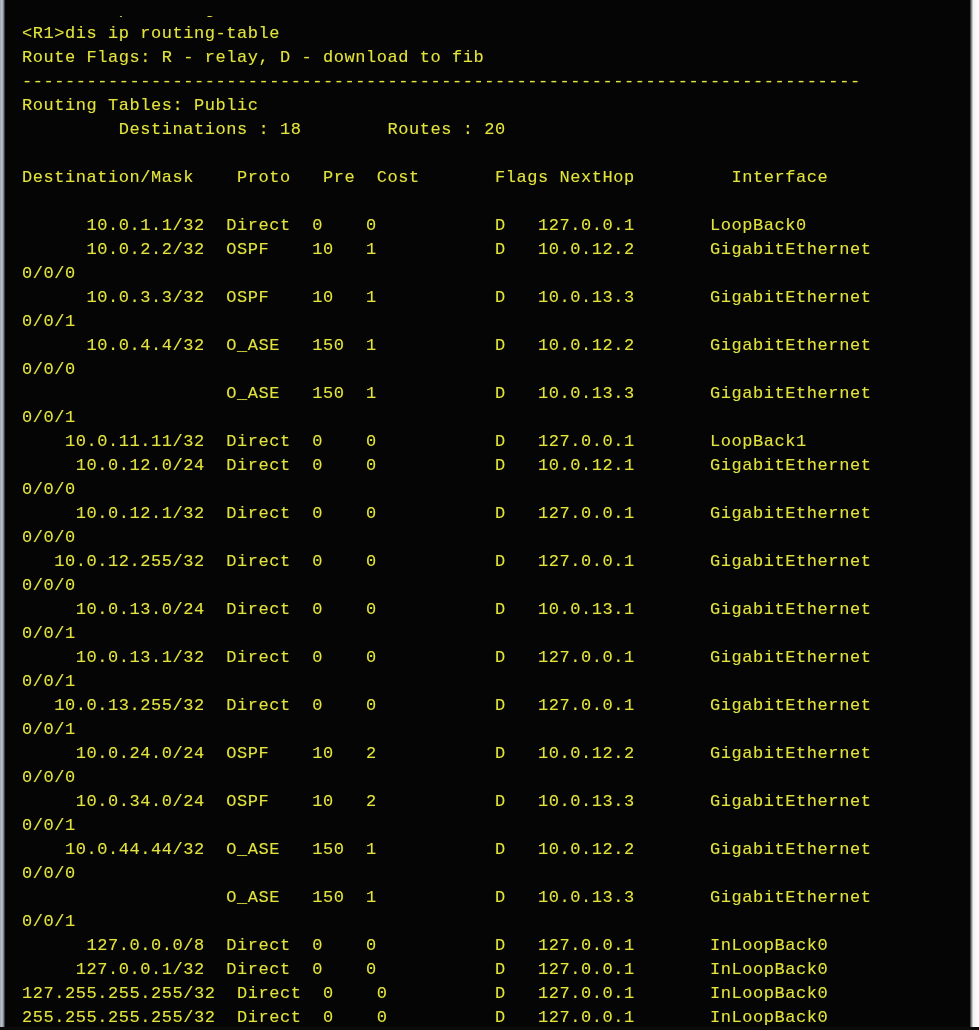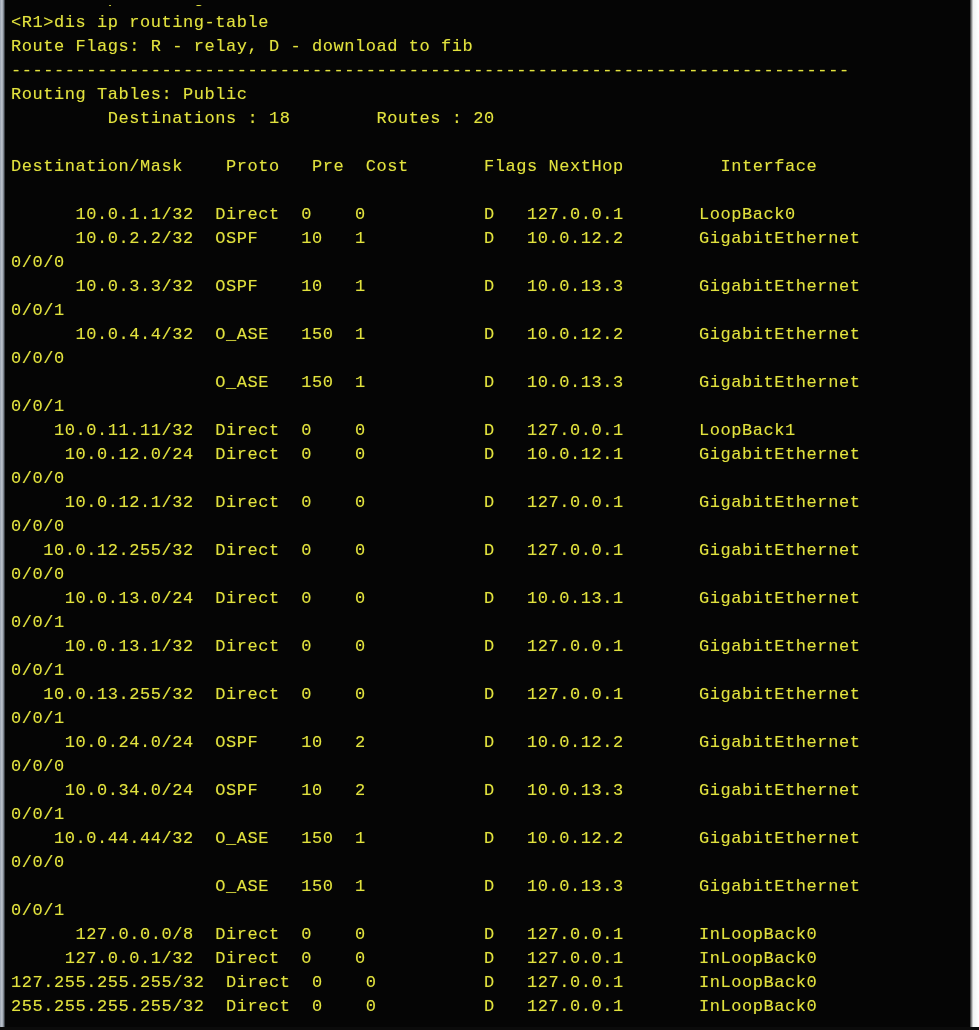--- a/index.html
+++ b/index.html
@@ -41,21 +41,21 @@
     top: 0;
     left: 6px;
     right: 9px;
     bottom: 0;
     background: #050505;
     padding: 0;
     overflow: hidden;
   }
 
   pre.term-out {
-    margin: 5px;
+    margin: 16px;
     padding: 0;
     color: #e2e23e;
     font-family: "Liberation Mono", "DejaVu Sans Mono", monospace;
     font-size: 17px;
     line-height: 24px;
     letter-spacing: 0.55px;
     white-space: pre;
     text-shadow: 0 0 1px rgba(226,226,62,0.35);
   }
   .line {

